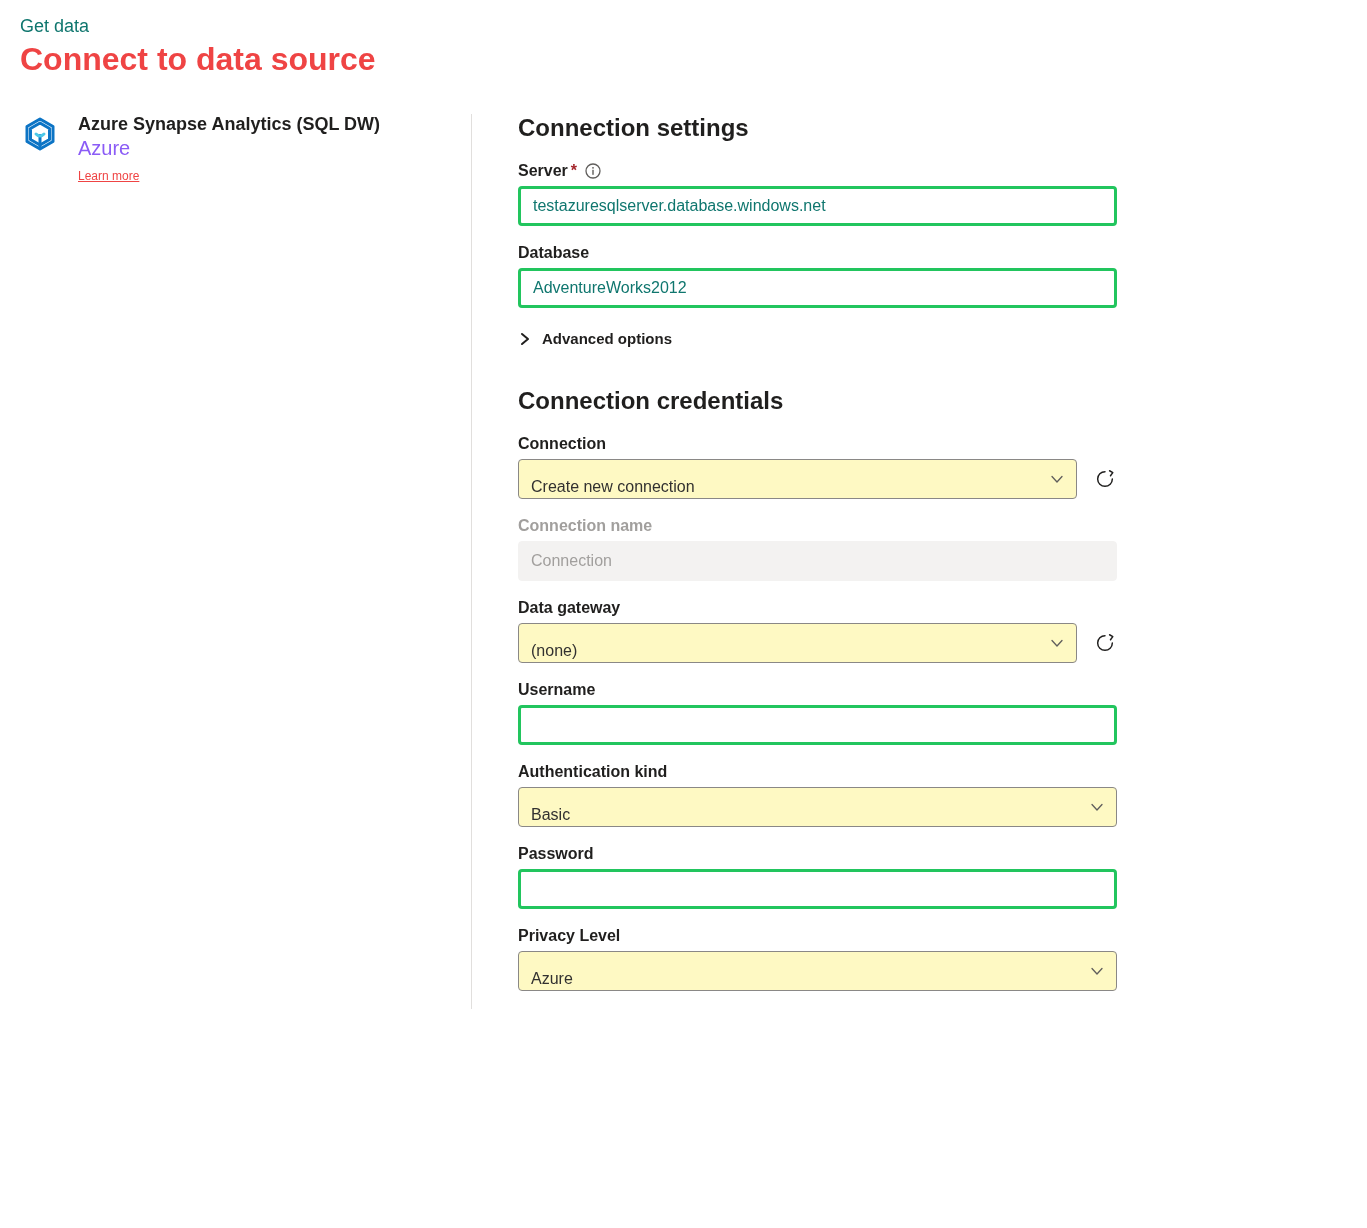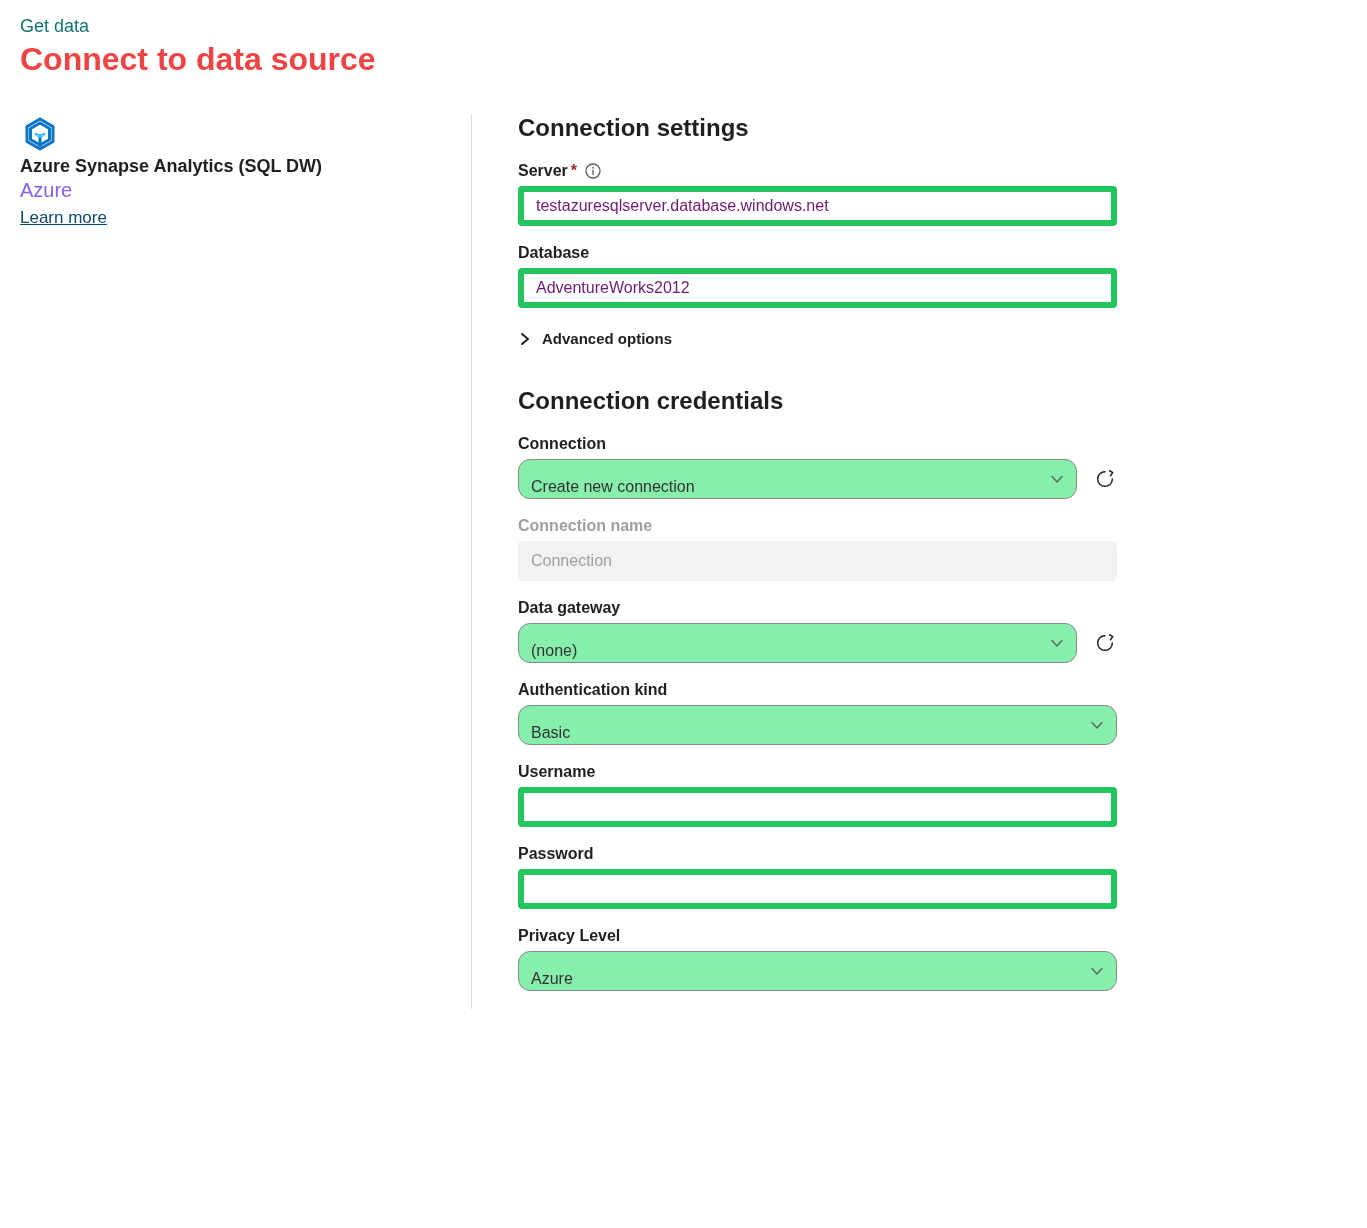--- a/index.html
+++ b/index.html
@@ -31,21 +31,20 @@
       border-right: 1px solid #e1dfdd;
     }
     .right-col {
       flex: 1;
       padding-left: 46px;
       padding-right: 230px;
     }
     .source-row {
       display: flex;
       align-items: flex-start;
-      flex-direction: column;
     }
     .source-icon {
       width: 40px;
       height: 40px;
       flex-shrink: 0;
       margin-right: 18px;
       margin-top: 2px;
     }
     .source-text { flex: 1; }
     .source-title {
@@ -53,22 +52,22 @@
       font-weight: 600;
       color: #201f1e;
       margin-bottom: 2px;
     }
     .source-sub {
       font-size: 20px;
       color: #8b5cf6;
       margin-bottom: 6px;
     }
     .link {
-      font-size: 17px;
-      color: #0c4a6e;
+      font-size: 12px;
+      color: #ef4444;
       text-decoration: underline;
       cursor: pointer;
       display: inline-block;
     }
     .section-heading {
       font-size: 24px;
       font-weight: 600;
       color: #201f1e;
       margin-bottom: 20px;
     }
@@ -94,51 +93,51 @@
       margin-left: 3px;
       margin-right: 8px;
     }
     .info-icon {
       width: 16px;
       height: 16px;
     }
     .text-input {
       width: 100%;
       height: 40px;
-      border: 6px solid #22c55e;
+      border: 3px solid #22c55e;
       border-radius: 4px;
       padding: 0 12px;
       font-size: 16px;
       font-family: inherit;
-      color: #701a75;
+      color: #0f766e;
       background: #ffffff;
     }
     .text-input.disabled {
       background: #f3f2f1;
       border: 1px solid #f3f2f1;
       color: #a19f9d;
     }
     .text-input.disabled::placeholder { color: #a19f9d; }
     .select-wrap {
       display: flex;
       align-items: center;
     }
     .select {
       flex: 1;
       position: relative;
       height: 40px;
       border: 1px solid #8a8886;
-      border-radius: 12px;
+      border-radius: 4px;
       padding: 16px 38px 0 12px;
       font-size: 16px;
       color: #323130;
       display: flex;
       align-items: center;
       cursor: pointer;
-      background: #86efac;
+      background: #fef9c3;
     }
     .select .chevron {
       position: absolute;
       right: 12px;
       top: 50%;
       transform: translateY(-50%);
       width: 14px;
       height: 14px;
     }
     .refresh-btn {
@@ -275,41 +274,41 @@
           <svg viewBox="0 0 24 24" width="22" height="22">
               <path d="M12 4 A8 8 0 1 0 20 12" fill="none" stroke="#201f1e" stroke-width="1.6" stroke-linecap="round"></path>
               <path d="M17 3 L20.5 5 L18 8.5" fill="none" stroke="#201f1e" stroke-width="1.6" stroke-linecap="round" stroke-linejoin="round"></path>
             </svg>
         </div>
       </div>
     </div>
 
     <div class="form-group">
       <div class="field-label">
+        <span>Username</span>
+      </div>
+      <input class="text-input" type="text" value="" style="">
+    </div>
+
+    <div class="form-group">
+      <div class="field-label">
         <span>Authentication kind</span>
       </div>
       <div class="select">
         <span>Basic</span>
         <span class="chevron">
           <svg viewBox="0 0 14 14" width="14" height="14">
               <path d="M2 4.5 L7 10 L12 4.5" fill="none" stroke="#605e5c" stroke-width="1.3" stroke-linecap="round" stroke-linejoin="round"></path>
             </svg>
         </span>
       </div>
     </div>
 
     <div class="form-group">
       <div class="field-label">
-        <span>Username</span>
-      </div>
-      <input class="text-input" type="text" value="" style="">
-    </div>
-
-    <div class="form-group">
-      <div class="field-label">
         <span>Password</span>
       </div>
       <input class="text-input" type="password" value="" style="">
     </div>
 
     <div class="form-group">
       <div class="field-label">
         <span>Privacy Level</span>
       </div>
       <div class="select">

